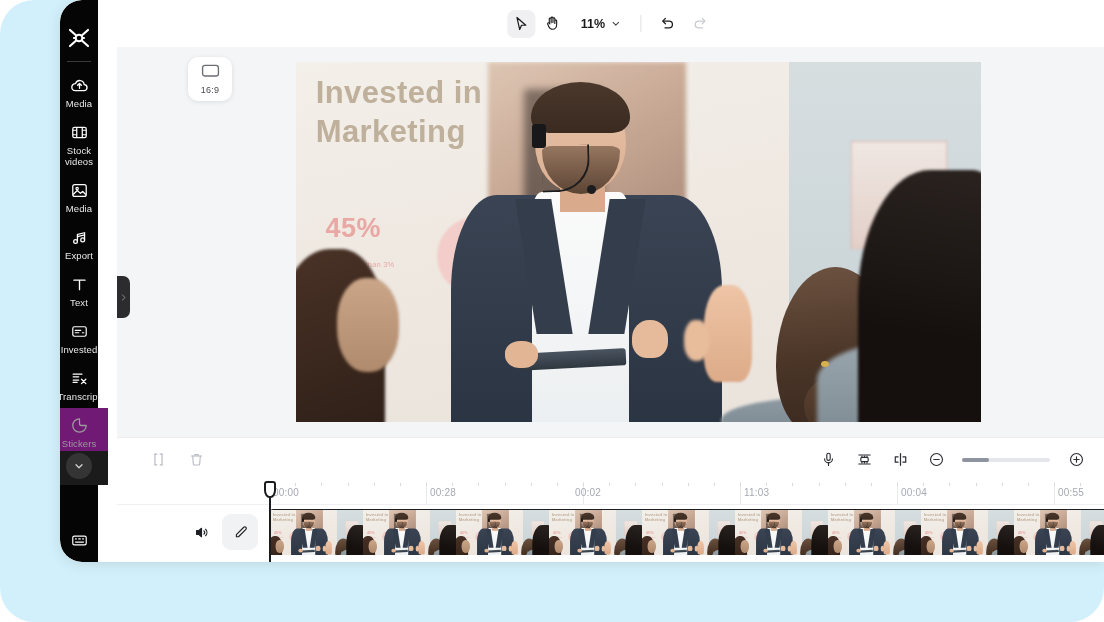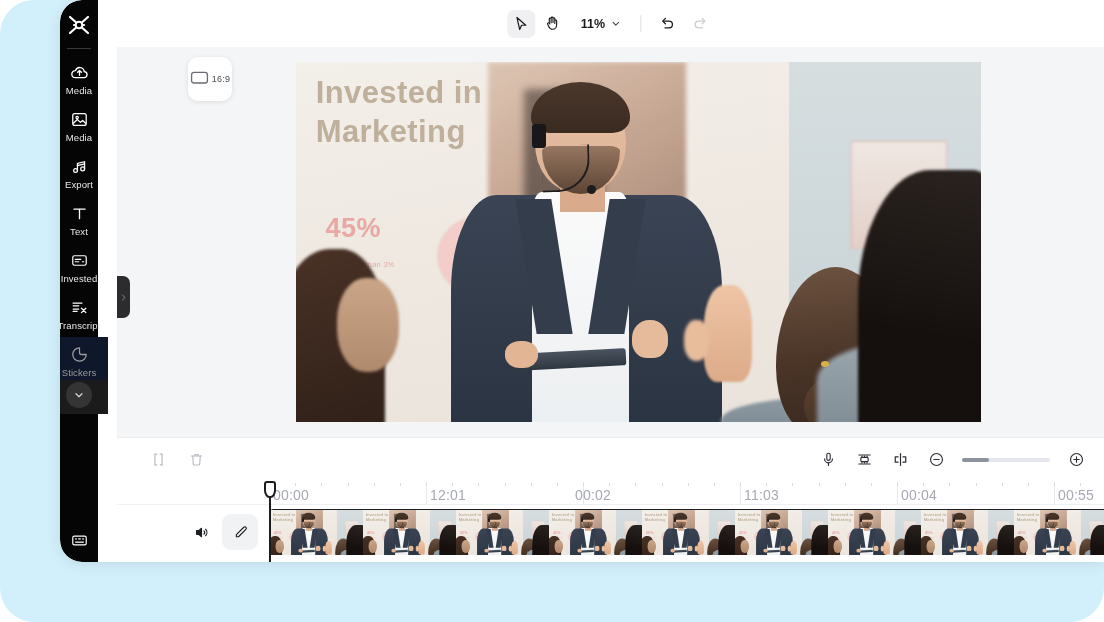--- a/index.html
+++ b/index.html
@@ -20,35 +20,35 @@
     position: absolute; left: 60px; top: 0; width: 1044px; height: 562px;
     border-radius: 22px 0 0 22px; overflow: hidden; background: #fff;
     box-shadow: 0 2px 14px rgba(0,0,0,0.10);
   }
 
   
   .rail {
     position: absolute; left: 0; top: 0; width: 38px; height: 562px;
     background: #050505; border-radius: 22px 0 0 22px;
     display: flex; flex-direction: column; align-items: center;
-    padding-top: 6px; z-index: 6;
+    padding-top: 19px; z-index: 6;
   }
   .logo { width: 30px; height: 30px; display:flex; align-items:center; justify-content:center; margin-top: 4px;}
   .logo-div { width: 24px; height: 1px; background: #3a3a3a; margin: 8px 0 6px; }
   .rail-item {
     width: 57px; padding: 7px 0 6px; display: flex; flex-direction: column;
     align-items: center; gap: 3px; cursor: pointer; position: relative;
   }
   .rail-item .ico { width: 20px; height: 20px; display:flex; align-items:center; justify-content:center; color: #fff; }
   .rail-item .lbl {
     font-size: 9.5px; color: #e8e8e8; line-height: 11px; text-align: center;
     letter-spacing: .1px; max-width: 54px;
   }
   .rail-item.dim .ico, .rail-item.dim .lbl { color: #9b9b9b; }
-  .rail-item.stickers { background: #0f172a; border-radius: 0; padding-bottom: 2px; }
+  .rail-item.stickers { background: #701a75; border-radius: 0; padding-bottom: 2px; }
   .chev-btn {
     width: 26px; height: 26px; border-radius: 50%; background: #343434;
     display: flex; align-items: center; justify-content: center; margin: 2px 0 0;
     cursor: pointer;
   }
   .chev-wrap { width:57px; background:#1b1b1b; display:flex; justify-content:center; padding-bottom:6px; }
   .rail-bottom { margin-top: auto; padding-bottom: 12px; }
 
   
   .panel-handle {
@@ -87,21 +87,21 @@
   }
   .help-ico { color:#1a1a1a; display:flex; align-items:center; }
 
   
   .stage {
     position: absolute; left: 57px; top: 47px; right: 0; height: 390px;
     background: #f4f5f7;
   }
   .ratio-chip {
     position: absolute; left: 71px; top: 10px; width: 44px; height: 44px;
-    background: #fff; border-radius: 10px; display:flex; 
+    background: #fff; border-radius: 10px; display:flex; flex-direction:column;
     align-items:center; justify-content:center; gap:3px; cursor:pointer;
     box-shadow: 0 1px 5px rgba(0,0,0,.10);
   }
   .ratio-chip .r-lbl { font-size: 9px; color:#4b4b52; letter-spacing:.2px; }
 
   .canvas {
     position: absolute; left: 179px; top: 15px; width: 685px; height: 360px;
     overflow: hidden; background: #cfd7da;
   }
 
@@ -269,21 +269,21 @@
   .tl-right { position:absolute; right:18px; display:flex; align-items:center; gap:16px; }
   .tl-ico-d { width:20px; height:20px; display:flex; align-items:center; justify-content:center; cursor:pointer; color:#2b2d33; }
   .zoom-slider { width: 88px; height: 4px; background:#e4e6ec; border-radius:2px; position:relative; cursor:pointer; }
   .zoom-slider .fill { position:absolute; left:0; top:0; height:4px; width: 27px; background:#8d939f; border-radius:2px; }
 
   .ruler {
     position:absolute; left:57px; top:481px; right:0; height:24px; background:#fff;
     border-bottom:1px solid #f0f0f3; overflow:hidden;
   }
   .tick-lbl {
-    position:absolute; top:6px; font-size:14px; color:#a6a9b2; letter-spacing:.2px;
+    position:absolute; top:6px; font-size:10px; color:#a6a9b2; letter-spacing:.2px;
   }
   .tick-major { position:absolute; top:1px; width:1px; height:22px; background:#e8e9ed; }
   .tick-minor { position:absolute; top:2px; width:1px; height:3px; background:#d9dbe1; }
 
   .track-area {
     position:absolute; left:57px; top:505px; right:0; bottom:0; background:#fff; overflow:hidden;
   }
   .track-ctrls { position:absolute; left:73px; top:9px; display:flex; align-items:center; gap:10px; }
   .vol-ico { width:22px; height:22px; display:flex; align-items:center; justify-content:center; cursor:pointer; color:#1d1f24; }
   .edit-btn {
@@ -332,20 +332,30 @@
     <div class="rail-item">
       <span class="ico">
         <svg width="19" height="19" viewBox="0 0 24 24" fill="none" stroke="currentColor" stroke-width="1.7" stroke-linecap="round" stroke-linejoin="round">
           <path d="M6.5 18.5h11a3.8 3.8 0 0 0 .4-7.6 5.6 5.6 0 0 0-10.9-1.3A3.9 3.9 0 0 0 6.5 18.5z"></path>
           <path d="M12 15.5V9.5M9.6 11.8 12 9.4l2.4 2.4"></path>
         </svg>
       </span>
       <span class="lbl">Media</span>
     </div>
 
+    <div class="rail-item">
+      <span class="ico">
+        <svg width="19" height="19" viewBox="0 0 24 24" fill="none" stroke="currentColor" stroke-width="1.6">
+          <rect x="3.5" y="5.5" width="17" height="13" rx="2"></rect>
+          <path d="M8.5 5.5v13M15.5 5.5v13"></path>
+          <path d="M3.5 9.2h5M3.5 14.8h5M15.5 9.2h5M15.5 14.8h5" stroke-width="1.3"></path>
+        </svg>
+      </span>
+      <span class="lbl">Stock videos</span>
+    </div>
 
     <div class="rail-item">
       <span class="ico">
         <svg width="19" height="19" viewBox="0 0 24 24" fill="none" stroke="currentColor" stroke-width="1.6" stroke-linejoin="round">
           <rect x="3.5" y="4.5" width="17" height="15" rx="2.5"></rect>
           <circle cx="9" cy="9.6" r="1.5"></circle>
           <path d="M4 17 l5.2-5 4 3.6 2.8-2.4 4 3.8"></path>
         </svg>
       </span>
       <span class="lbl">Media</span>
@@ -575,21 +585,21 @@
             <path d="M8.2 12h7.6M12 8.2v7.6"></path>
         </svg>
       </span>
     </div>
   </div>
 
   <div class="ruler">
     <div class="tick-major" style="left:152px"></div>
     <div class="tick-lbl" style="left:156px">00:00</div>
     <div class="tick-major" style="left:309px"></div>
-    <div class="tick-lbl" style="left:313px">12:01</div>
+    <div class="tick-lbl" style="left:313px">00:28</div>
     <div class="tick-major" style="left:466px"></div>
     <div class="tick-lbl" style="left:458px">00:02</div>
     <div class="tick-major" style="left:623px"></div>
     <div class="tick-lbl" style="left:627px">11:03</div>
     <div class="tick-major" style="left:780px"></div>
     <div class="tick-lbl" style="left:784px">00:04</div>
     <div class="tick-major" style="left:937px"></div>
     <div class="tick-lbl" style="left:941px">00:55</div>
     <div id="minor-ticks">
         <div class="tick-minor" style="left: 152px;"></div>

